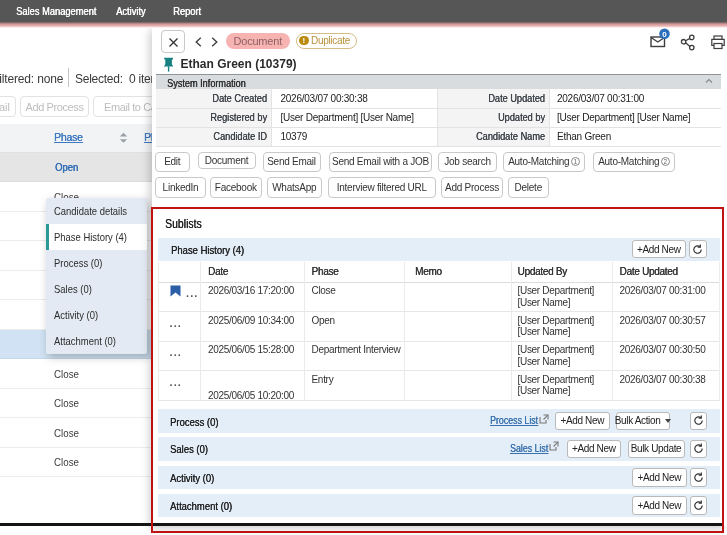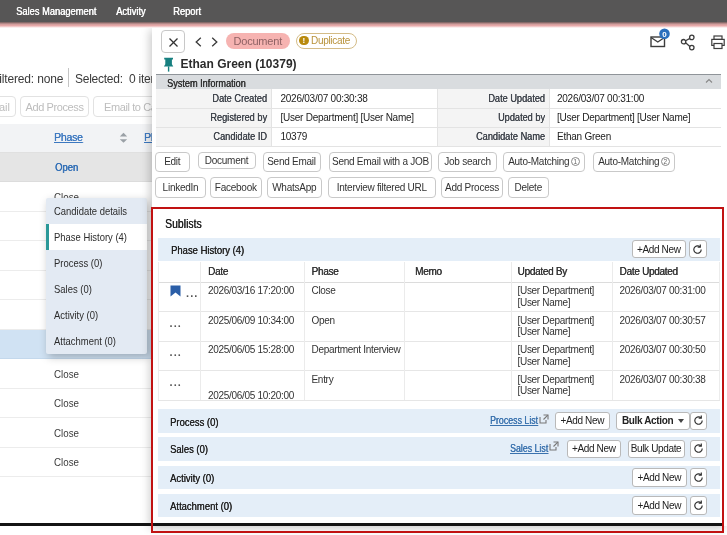--- a/index.html
+++ b/index.html
@@ -233,21 +233,21 @@
 
 <div class="bar" style="top:409px;height:24px;"></div>
 <div class="bartxt" style="left:170px;top:415.5px;">Process (0)</div>
 <div class="abs sb" style="left:489.5px;top:415px;font-size:10px;color:#3a72ae;text-decoration:underline;z-index:12;transform:scaleX(0.88);transform-origin:0 50%;">Process List</div>
 <svg class="abs" style="left:538.5px;top:413.5px;z-index:12;" width="10" height="10" viewBox="0 0 10 10">
     <path d="M1 3 V9 H7 V6" fill="none" stroke="#777" stroke-width="1.1"></path>
     <path d="M4.5 1 H9 V5.5" fill="none" stroke="#777" stroke-width="1.1"></path>
     <line x1="4.5" y1="5.5" x2="8.8" y2="1.2" stroke="#777" stroke-width="1.1"></line>
   </svg>
 <div class="sbtn" style="left:555px;top:411.5px;width:54.5px;height:18.5px;">+Add New</div>
-<div class="sbtn" style="left:616px;top:411.5px;width:74px;height:18.5px;font-weight:bold;">Bulk Action&nbsp;&nbsp;<span style="width:0;height:0;border-left:3.5px solid transparent;border-right:3.5px solid transparent;border-top:4.5px solid #444;display:inline-block;"></span></div>
+<div class="sbtn" style="left:616px;top:411.5px;width:54px;height:18.5px;">Bulk Action&nbsp;&nbsp;<span style="width:0;height:0;border-left:3.5px solid transparent;border-right:3.5px solid transparent;border-top:4.5px solid #444;display:inline-block;"></span></div>
 <div class="sbtn" style="left:690px;top:411.5px;width:16.5px;height:18.5px;">
   <svg width="11" height="11" viewBox="0 0 11 11">
       <path d="M9.2 5.5 a3.7 3.7 0 1 1 -1.1 -2.6" fill="none" stroke="#333" stroke-width="1.2"></path>
       <path d="M8.3 0.6 L8.3 3.2 L5.7 3.2" fill="none" stroke="#333" stroke-width="1.2"></path>
     </svg>
 </div>
 
 <div class="bar" style="top:437px;height:23.5px;"></div>
 <div class="bartxt" style="left:170px;top:443px;">Sales (0)</div>
 <div class="abs sb" style="left:510px;top:442.5px;font-size:10px;color:#3a72ae;text-decoration:underline;z-index:12;transform:scaleX(0.88);transform-origin:0 50%;">Sales List</div>

